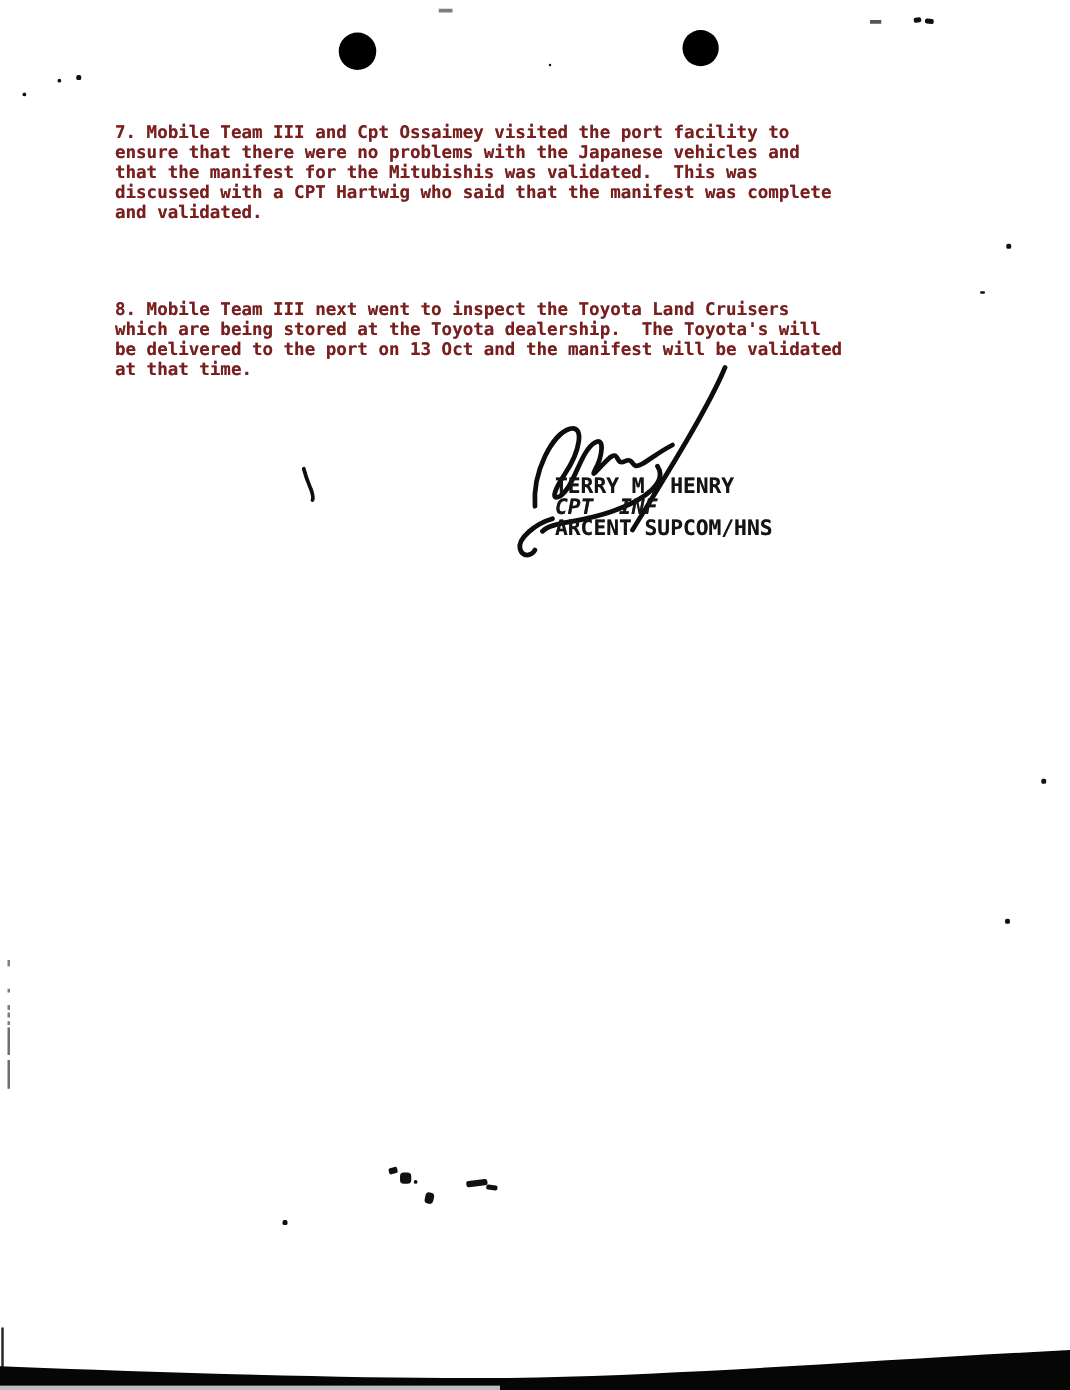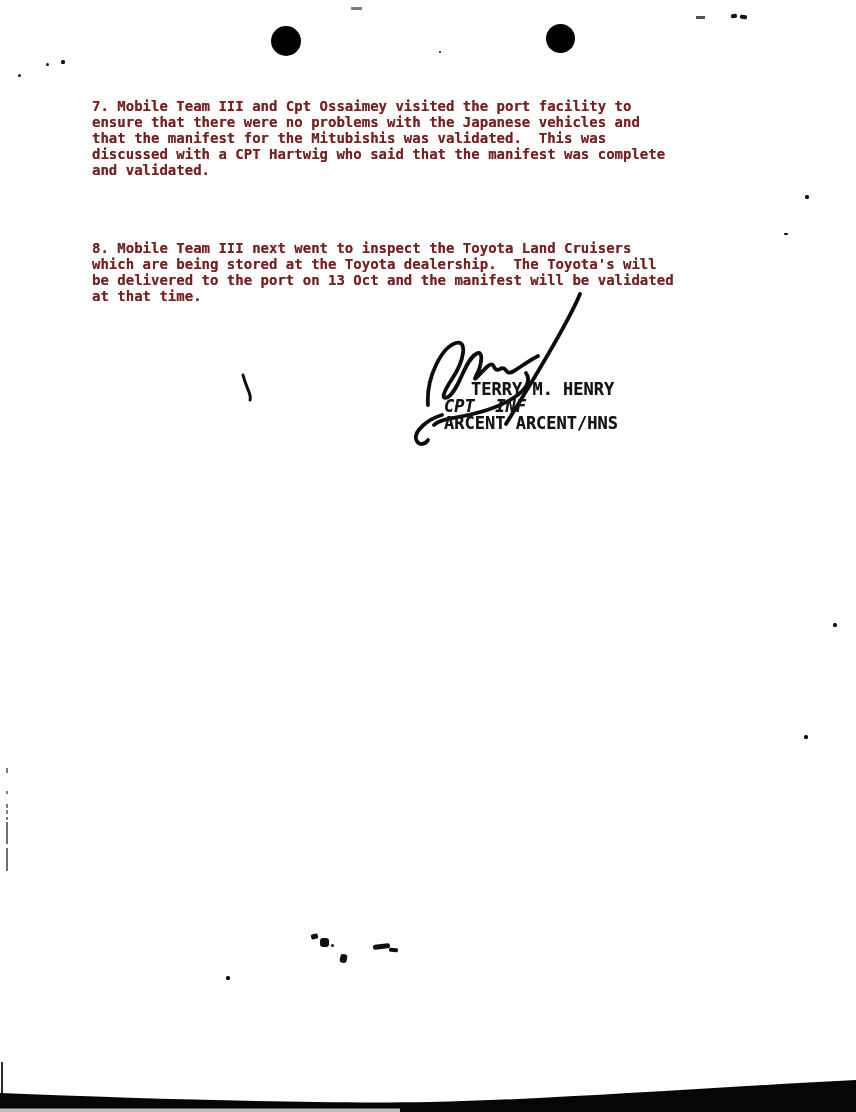--- a/index.html
+++ b/index.html
@@ -62,23 +62,23 @@
 
   <svg class="abs" style="left:398px;top:288px;" width="185" height="160" viewBox="0 0 185 160">
     <g stroke="#0d0d0d" stroke-width="3.8" fill="none" stroke-linecap="round" stroke-linejoin="round">
       <path d="M30,117 C28,89 44,59 58,55 C70,52 66,73 54,91 C46,103 42,113 50,109 C62,101 66,73 78,66 C86,61 84,77 78,88 C74,96 82,85 90,78 C98,72 94,85 102,81 C110,77 106,89 116,83 C124,78 132,72 140,68"></path>
       <path d="M182,6 C168,40 130,100 108,136"></path>
       <path d="M128,85 C136,97 120,111 92,121 C64,131 44,129 36,137"></path>
       <path d="M44,127 C30,131 16,143 18,151 C20,158 27,157 30,152"></path>
     </g>
   </svg>
 
-  <div class="sig-line" style="top:381px;margin-left:27px;">TERRY M. HENRY</div>
+  <div class="sig-line" style="top:381px;">TERRY M. HENRY</div>
   <div class="sig-line" style="top:398px;font-style:italic;">CPT  INF</div>
-  <div class="sig-line" style="top:415px;">ARCENT ARCENT/HNS</div>
+  <div class="sig-line" style="top:415px;">ARCENT SUPCOM/HNS</div>
 
   <div class="gmark" style="left:6px;top:768px;width:2px;height:5px;"></div>
   <div class="gmark" style="left:6px;top:791px;width:2px;height:3px;"></div>
   <div class="gmark" style="left:6px;top:804px;width:2px;height:4px;"></div>
   <div class="gmark" style="left:6px;top:810px;width:2px;height:4px;"></div>
   <div class="gmark" style="left:6px;top:817px;width:2px;height:3px;"></div>
   <div class="gmark" style="left:6px;top:822px;width:2px;height:22px;background:#6e6e6e;"></div>
   <div class="gmark" style="left:6px;top:848px;width:2px;height:23px;background:#6e6e6e;"></div>
 
   <div class="speck" style="left:311px;top:934px;width:7px;height:5px;transform:rotate(-15deg);"></div>

